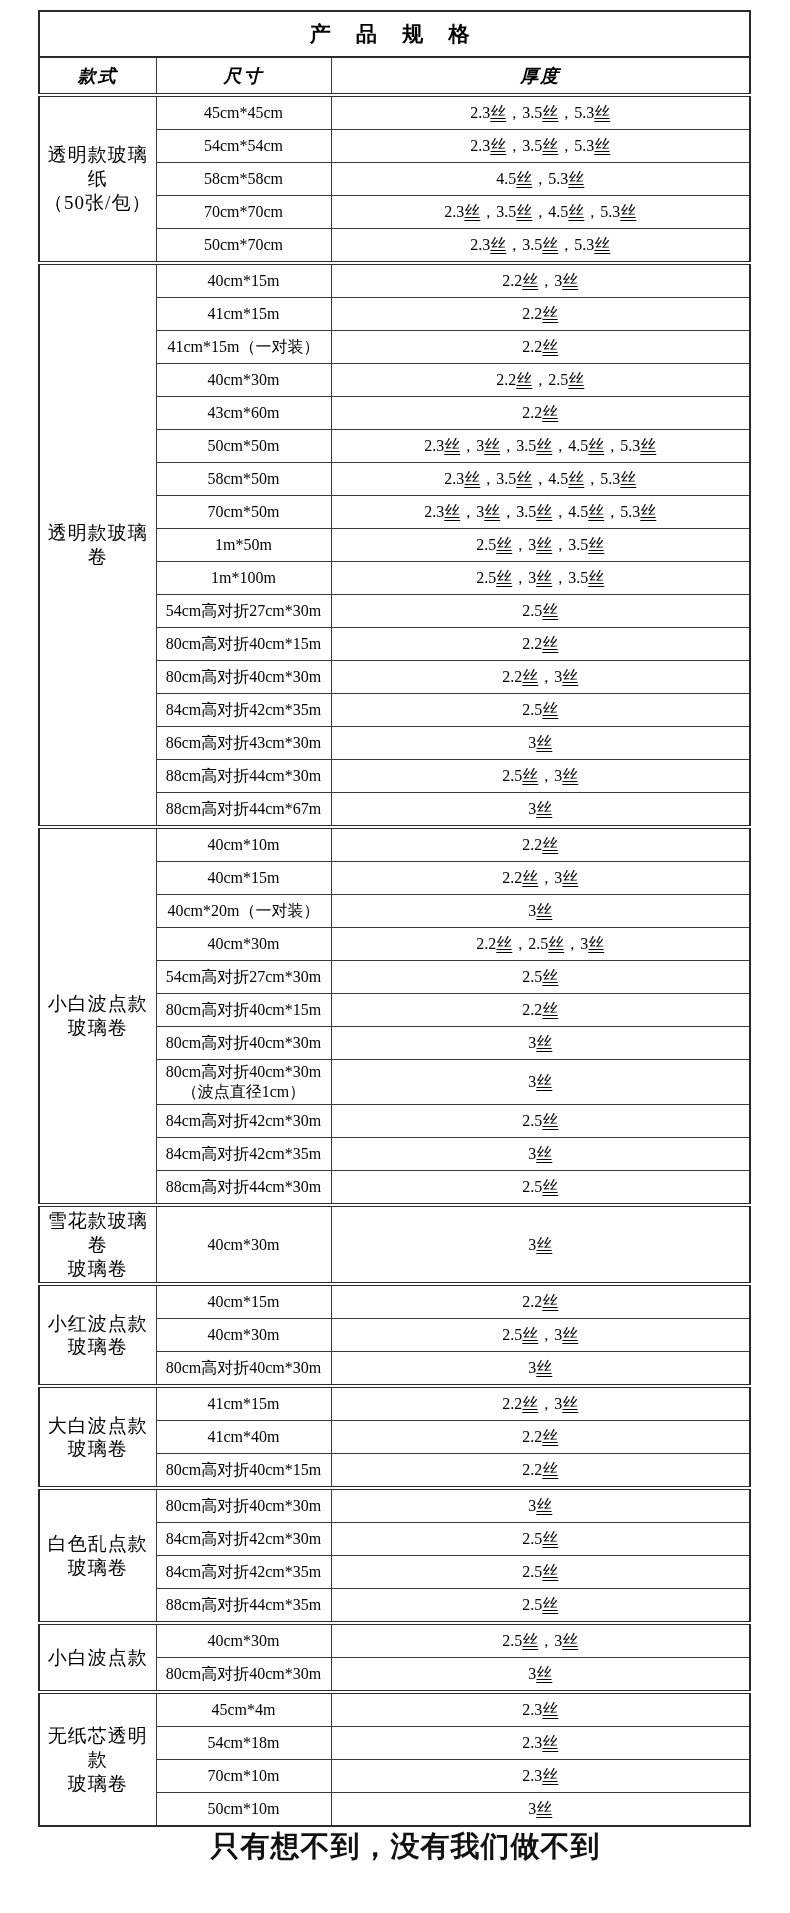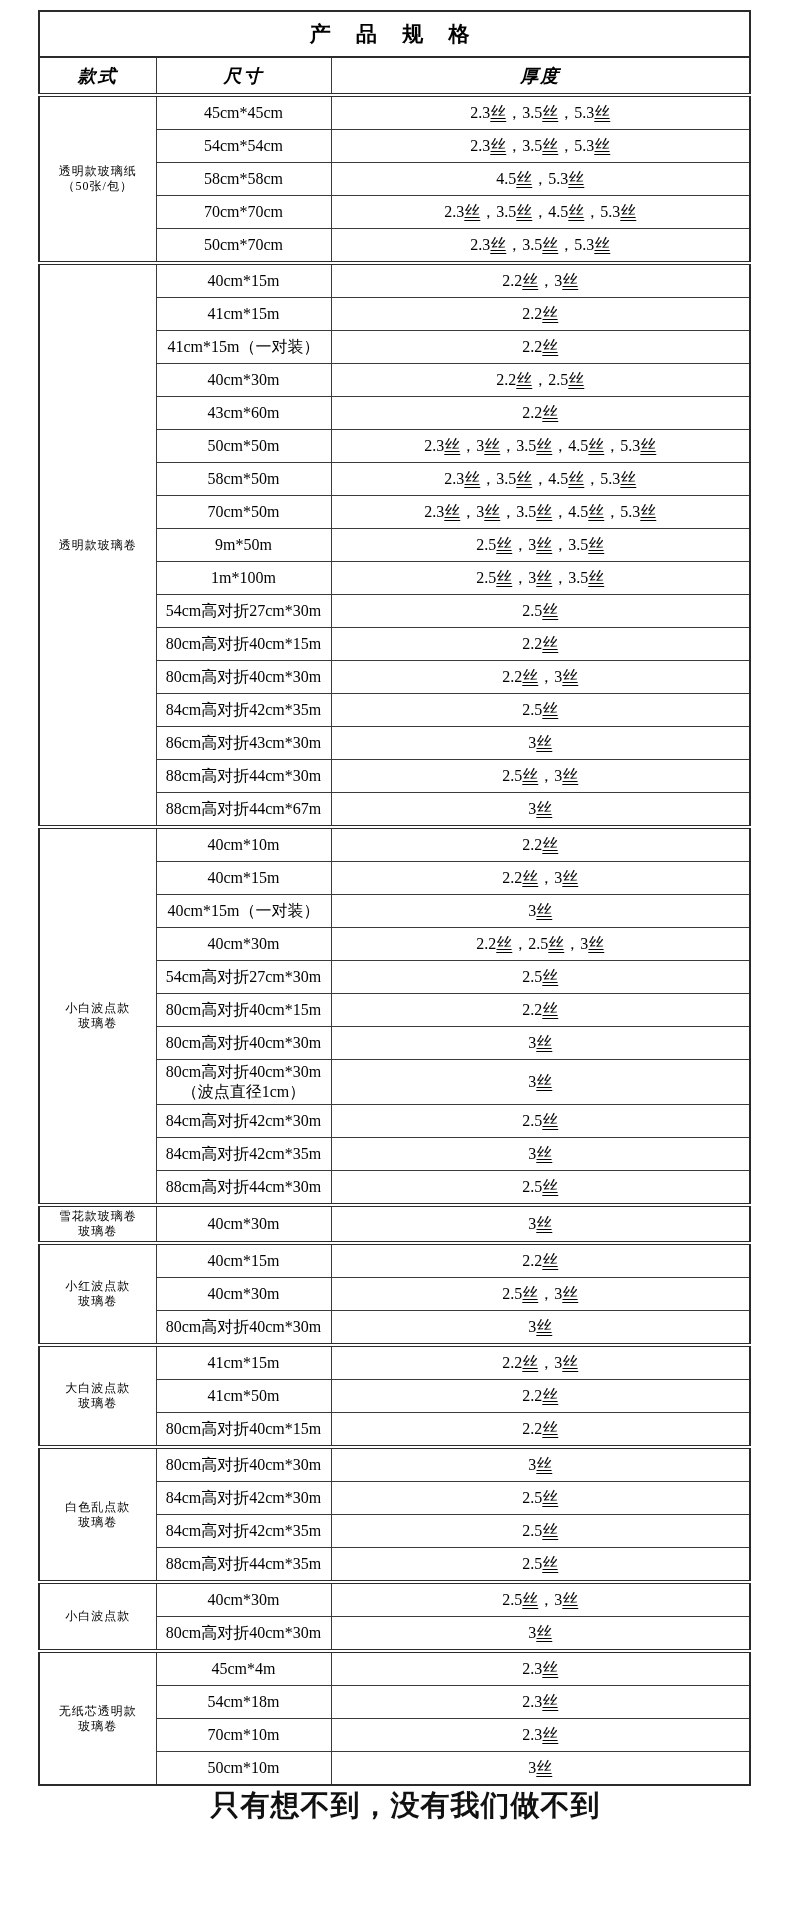--- a/index.html
+++ b/index.html
@@ -24,21 +24,21 @@
   tr.title-row th{
     height:40px;font-size:21px;font-weight:bold;letter-spacing:10px;
     border-bottom:2px solid #2b2b2b;
   }
   tr.head-row th{
     height:31px;font-size:18px;font-weight:bold;letter-spacing:2px;
     border-bottom:3px solid #2b2b2b;
     font-style:italic;
   }
   tbody td{height:28px;font-size:16px;line-height:1.25;}
-  td.style-cell{font-size:12px;letter-spacing:1px;}
+  td.style-cell{font-size:19px;letter-spacing:1px;}
   tr.sec-start td{border-top:4px double #2b2b2b;}
   .si{text-decoration:underline;text-underline-offset:3px;}
   .footer{
     text-align:center;
     font-family:"Liberation Sans","DejaVu Sans",sans-serif;
     font-weight:bold;font-size:29px;color:#111;letter-spacing:1px;
   }
 </style>
 </head>
 <body>
@@ -110,21 +110,21 @@
         </tr>
         <tr>
           <td>58cm*50m</td>
           <td>2.3<span class="si">丝</span>，3.5<span class="si">丝</span>，4.5<span class="si">丝</span>，5.3<span class="si">丝</span></td>
         </tr>
         <tr>
           <td>70cm*50m</td>
           <td>2.3<span class="si">丝</span>，3<span class="si">丝</span>，3.5<span class="si">丝</span>，4.5<span class="si">丝</span>，5.3<span class="si">丝</span></td>
         </tr>
         <tr>
-          <td>9m*50m</td>
+          <td>1m*50m</td>
           <td>2.5<span class="si">丝</span>，3<span class="si">丝</span>，3.5<span class="si">丝</span></td>
         </tr>
         <tr>
           <td>1m*100m</td>
           <td>2.5<span class="si">丝</span>，3<span class="si">丝</span>，3.5<span class="si">丝</span></td>
         </tr>
         <tr>
           <td>54cm高对折27cm*30m</td>
           <td>2.5<span class="si">丝</span></td>
         </tr>
@@ -156,21 +156,21 @@
           <td class="style-cell" rowspan="11">小白波点款
 玻璃卷</td>
           <td>40cm*10m</td>
           <td>2.2<span class="si">丝</span></td>
         </tr>
         <tr>
           <td>40cm*15m</td>
           <td>2.2<span class="si">丝</span>，3<span class="si">丝</span></td>
         </tr>
         <tr>
-          <td>40cm*15m（一对装）</td>
+          <td>40cm*20m（一对装）</td>
           <td>3<span class="si">丝</span></td>
         </tr>
         <tr>
           <td>40cm*30m</td>
           <td>2.2<span class="si">丝</span>，2.5<span class="si">丝</span>，3<span class="si">丝</span></td>
         </tr>
         <tr>
           <td>54cm高对折27cm*30m</td>
           <td>2.5<span class="si">丝</span></td>
         </tr>
@@ -219,21 +219,21 @@
           <td>80cm高对折40cm*30m</td>
           <td>3<span class="si">丝</span></td>
         </tr>
         <tr class="sec-start">
           <td class="style-cell" rowspan="3">大白波点款
 玻璃卷</td>
           <td>41cm*15m</td>
           <td>2.2<span class="si">丝</span>，3<span class="si">丝</span></td>
         </tr>
         <tr>
-          <td>41cm*50m</td>
+          <td>41cm*40m</td>
           <td>2.2<span class="si">丝</span></td>
         </tr>
         <tr>
           <td>80cm高对折40cm*15m</td>
           <td>2.2<span class="si">丝</span></td>
         </tr>
         <tr class="sec-start">
           <td class="style-cell" rowspan="4">白色乱点款
 玻璃卷</td>
           <td>80cm高对折40cm*30m</td>

